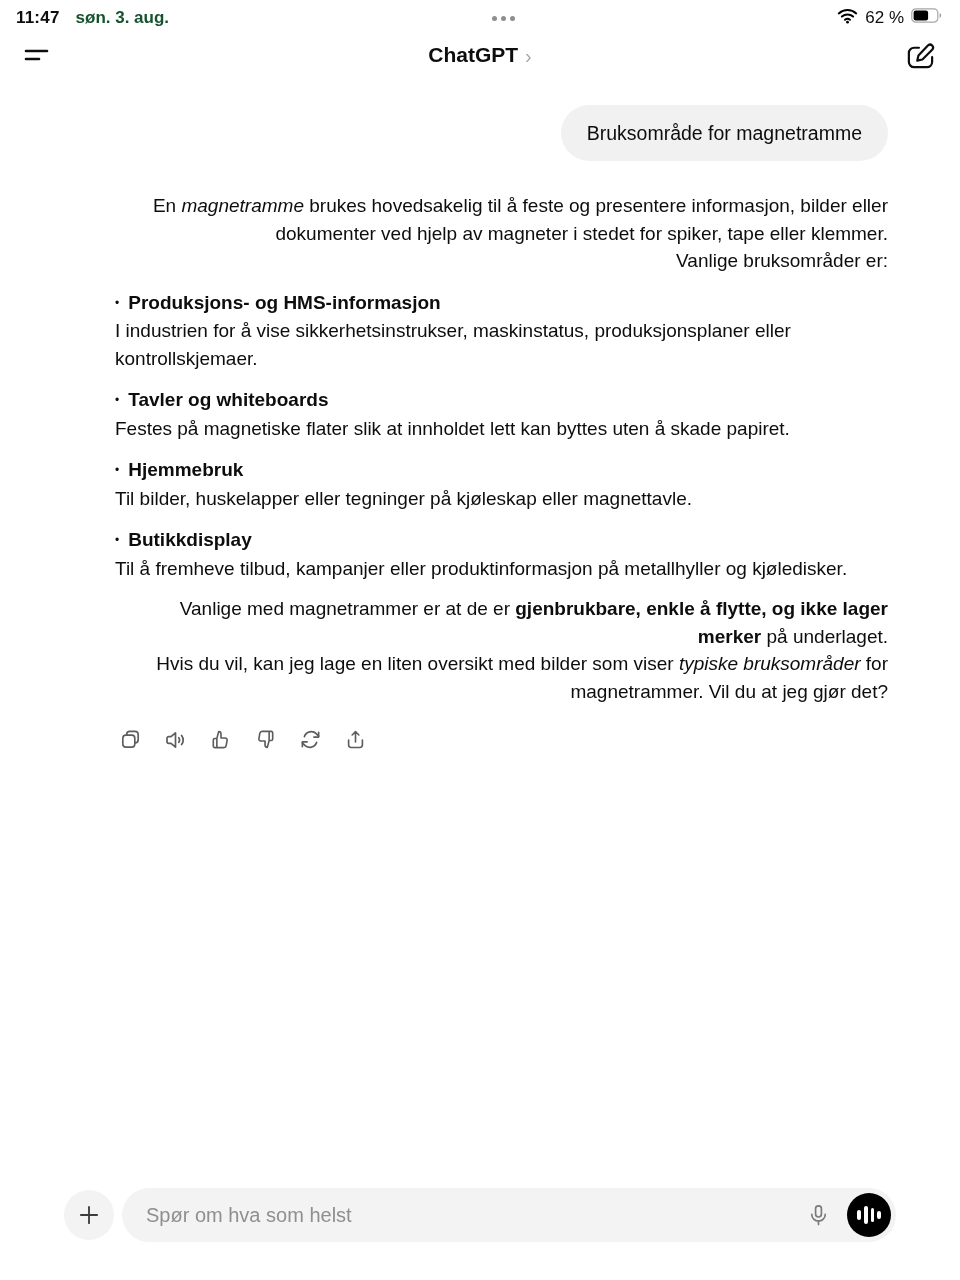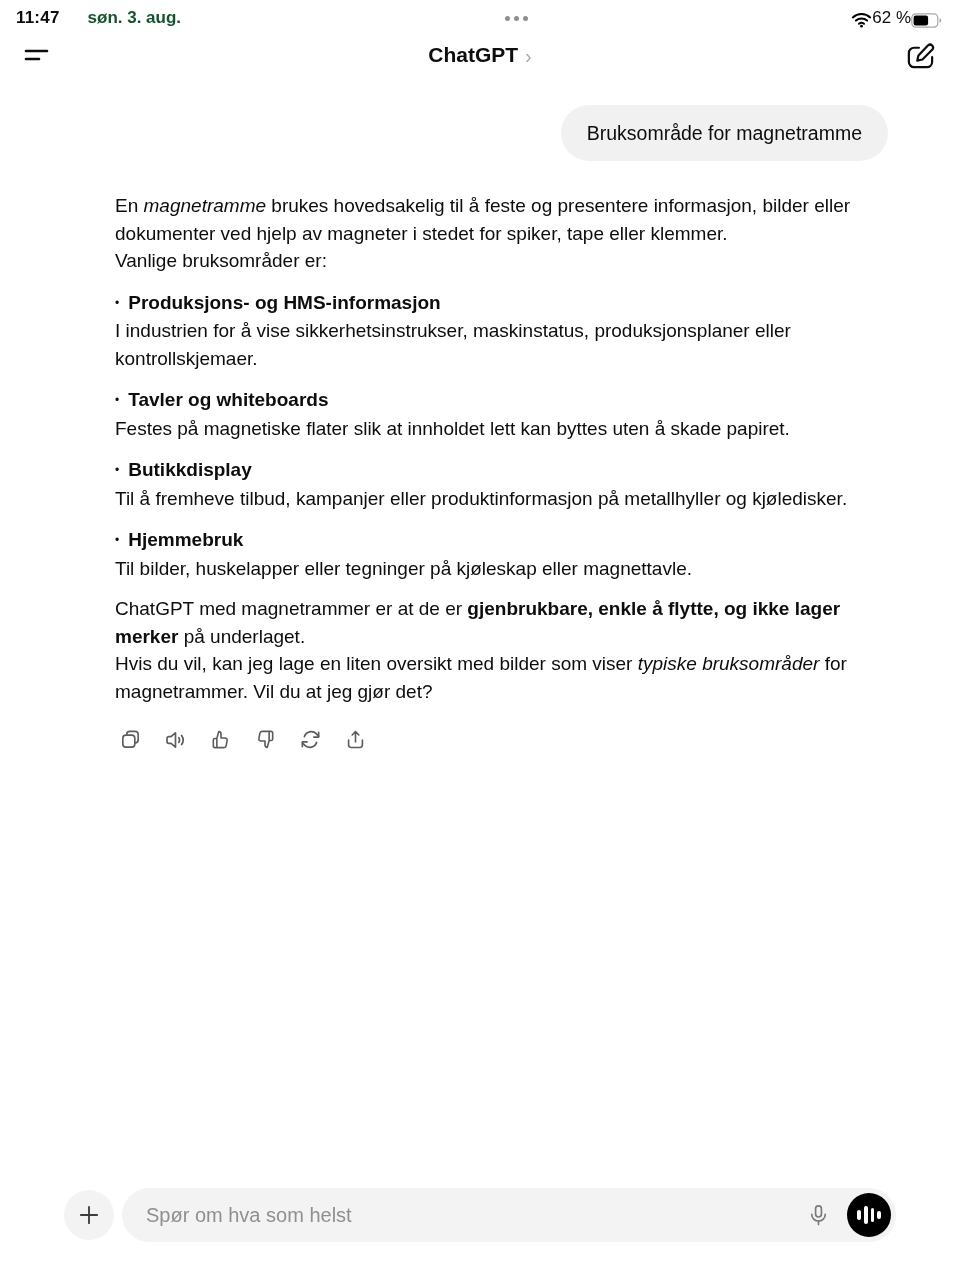--- a/index.html
+++ b/index.html
@@ -9,26 +9,26 @@
     background:#ffffff; color:#0d0d0d;
     position:relative; overflow:hidden;
     -webkit-font-smoothing:antialiased;
   }
 
   
   .status-bar{
     height:30px; display:flex; align-items:center;
     padding:6px 18px 0 16px; font-size:17px;
   }
-  .sb-left{ display:flex; align-items:baseline; gap:28px; }
+  .sb-left{ display:flex; align-items:baseline; gap:16px; }
   .sb-time{ font-weight:700; letter-spacing:.2px; }
   .sb-date{ font-weight:700; color:#14532d; }
   .sb-center{ flex:1; display:flex; justify-content:center; align-items:center; gap:4px; }
   .sb-dot{ width:5px; height:5px; border-radius:50%; background:#8e8e93; }
-  .sb-right{ display:flex; align-items:flex-end; }
+  .sb-right{ display:flex; align-items:flex-start; gap:7px; }
   .sb-batt-label{ font-weight:400; }
 
   
   .header{
     height:50px; display:flex; align-items:center;
     padding:0 22px; position:relative;text-align:right;
   }
   .hdr-menu{ width:34px; height:34px; display:flex; align-items:center; justify-content:flex-start; background:none; border:none; cursor:pointer; }
   .hdr-title-wrap{
     position:absolute; left:50%; transform:translateX(-50%);
@@ -42,21 +42,21 @@
   .chat{ padding:0 72px 0 115px; }
   .user-row{ display:flex; justify-content:flex-end; margin-top:25px; }
   .user-bubble{
     background:#f1f1f1; border-radius:28px;
     padding:15px 26px; font-size:19.5px; line-height:1.35;
     max-width:640px;
   }
 
   .assistant{ margin-top:31px; font-size:19px; line-height:27.5px; }
   .assistant p{ margin:0; }
-  .para{ margin-bottom:13px; }
+  .para{ margin-bottom:13px;text-align:right; }
   .bullet-block{ margin:13px 0 13px 0; padding-top:1px; }
   .bullet-line{ font-weight:700; }
   .bullet-dot{ font-size:12px; vertical-align:2px; margin-right:9px; font-weight:400; }
   .spaced-top{ margin-top:27px; }
   em{ font-style:italic; }
   strong{ font-weight:700; }
 
   
   .actions{ display:flex; align-items:center; gap:14px; margin-top:19px; }
   .action-btn{
@@ -162,30 +162,30 @@
       <div class="bullet-line"><span class="bullet-dot">•</span><strong>Produksjons- og HMS-informasjon</strong></div>
       <div>I industrien for å vise sikkerhetsinstrukser, maskinstatus, produksjonsplaner eller kontrollskjemaer.</div>
     </div>
 
     <div class="bullet-block">
       <div class="bullet-line"><span class="bullet-dot">•</span><strong>Tavler og whiteboards</strong></div>
       <div>Festes på magnetiske flater slik at innholdet lett kan byttes uten å skade papiret.</div>
     </div>
 
     <div class="bullet-block">
+      <div class="bullet-line"><span class="bullet-dot">•</span><strong>Hjemmebruk</strong></div>
+      <div>Til bilder, huskelapper eller tegninger på kjøleskap eller magnettavle.</div>
+    </div>
+
+    <div class="bullet-block">
       <div class="bullet-line"><span class="bullet-dot">•</span><strong>Butikkdisplay</strong></div>
       <div>Til å fremheve tilbud, kampanjer eller produktinformasjon på metallhyller og kjøledisker.</div>
     </div>
 
-    <div class="bullet-block">
-      <div class="bullet-line"><span class="bullet-dot">•</span><strong>Hjemmebruk</strong></div>
-      <div>Til bilder, huskelapper eller tegninger på kjøleskap eller magnettavle.</div>
-    </div>
-
-    <p class="para spaced-top"><span>ChatGPT med magnetrammer er at de er </span><strong>gjenbrukbare, enkle å flytte, og ikke lager merker</strong><span> på underlaget.</span></p>
+    <p class="para spaced-top"><span>Vanlige med magnetrammer er at de er </span><strong>gjenbrukbare, enkle å flytte, og ikke lager merker</strong><span> på underlaget.</span></p>
 
     <p class="para spaced-top"><span>Hvis du vil, kan jeg lage en liten oversikt med bilder som viser </span><em>typiske bruksområder</em><span> for magnetrammer. Vil du at jeg gjør det?</span></p>
   </div>
 
   <div class="actions">
     <button class="action-btn">
       <svg width="23" height="23" viewBox="0 0 24 24" fill="none" stroke-width="1.7" stroke-linecap="round" stroke-linejoin="round">
         <rect x="4" y="7.5" width="12.5" height="12.5" rx="3.2"></rect>
         <path d="M8 7.5V6.8A3.3 3.3 0 0 1 11.3 3.5h5.4A3.3 3.3 0 0 1 20 6.8v5.4a3.3 3.3 0 0 1-3.3 3.3h-.2"></path>
       </svg>

